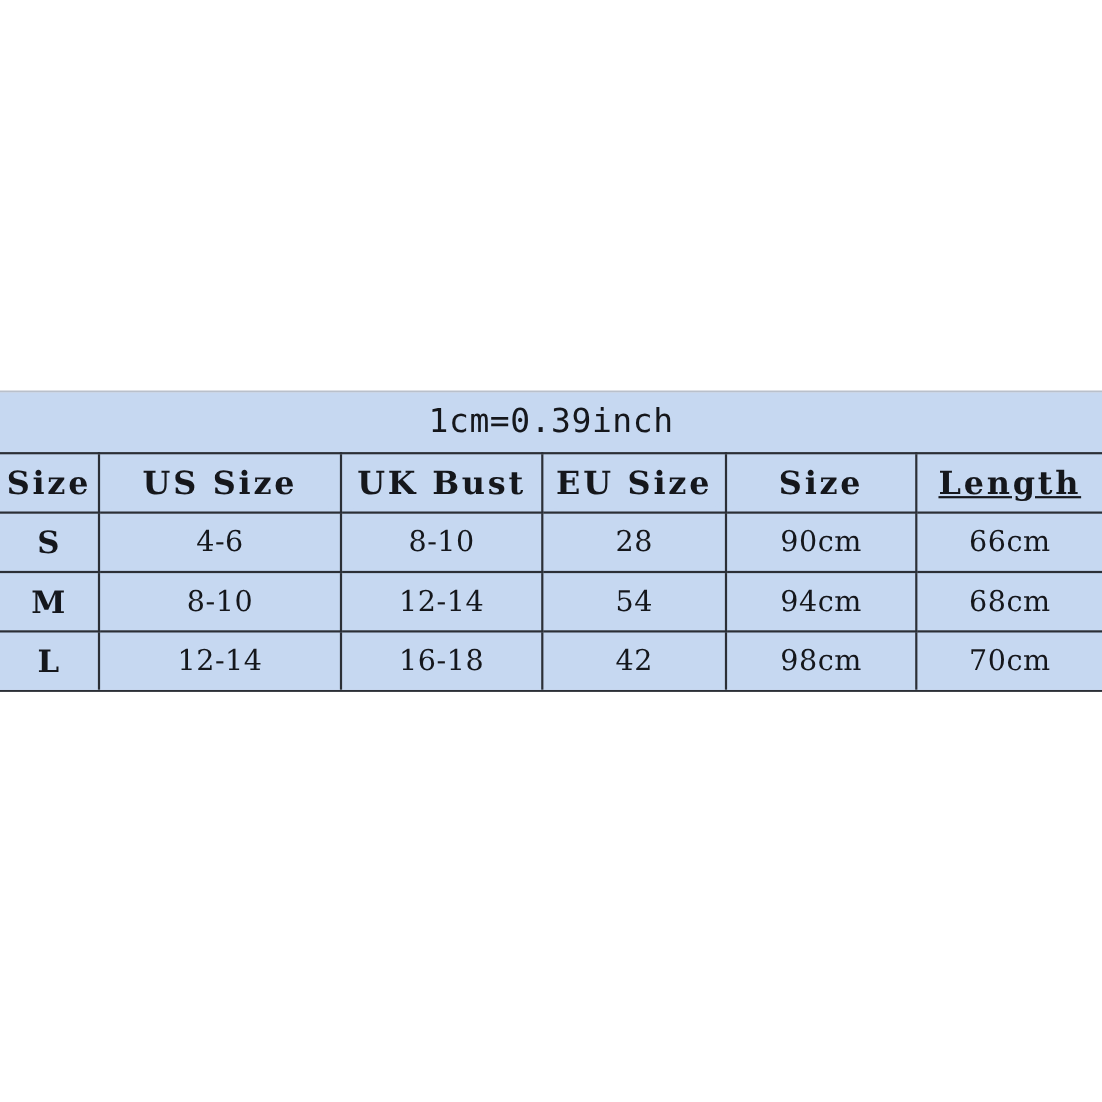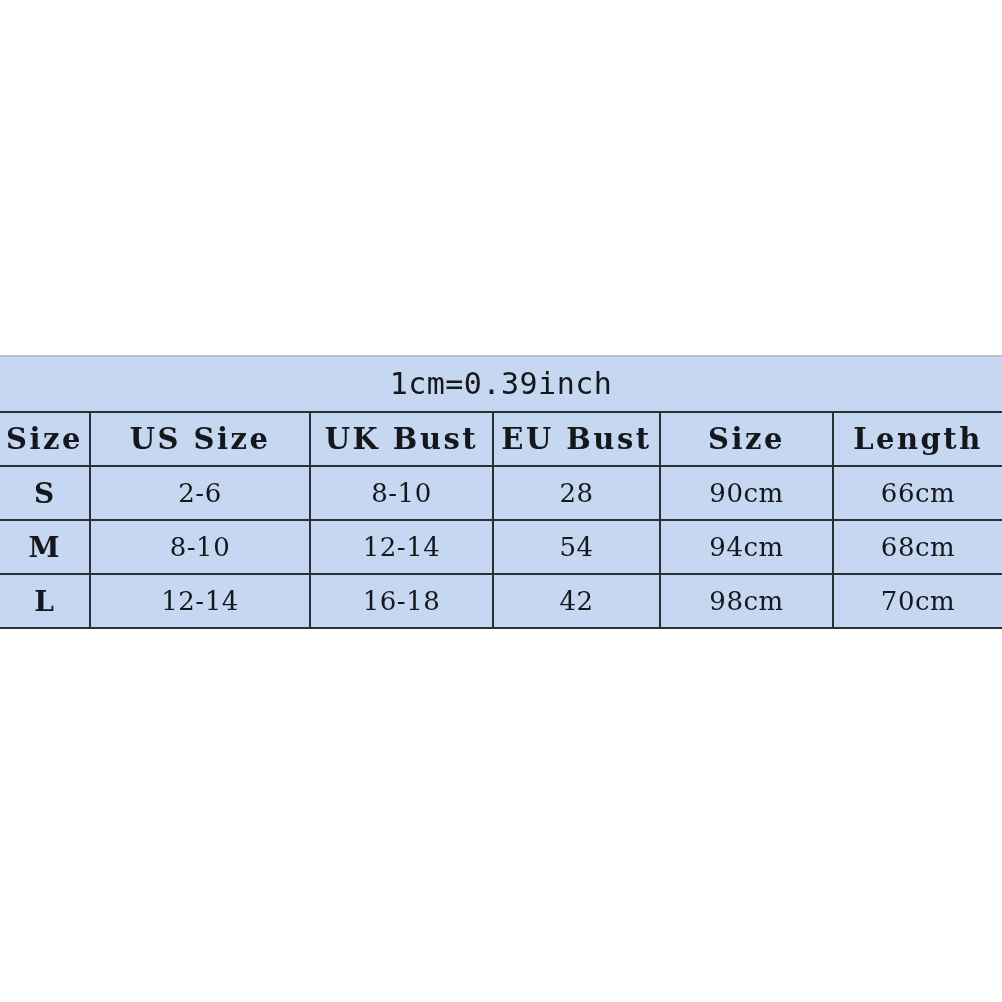--- a/index.html
+++ b/index.html
@@ -64,21 +64,21 @@
   tr.head-row td {
     height: 52px;
     font-family: "DejaVu Serif", serif;
     font-size: 29px;
     font-weight: 700;
     letter-spacing: 2.5px;
     border-bottom: 2px solid #2b2f36;
     border-right: 2px solid #2b2f36;
     border-radius: 25px;
   }
-  tr.head-row td:last-child { border-right: 0; }
+  tr.head-row td:last-child { border-right: 0; text-decoration: underline; }
 
   
   tr.data-row td {
     height: 52px;
     font-family: "DejaVu Serif", serif;
     font-size: 26px;
     font-weight: 400;
     letter-spacing: 0.5px;
     border-bottom: 2px solid #2b2f36;
     border-right: 2px solid #2b2f36;
@@ -118,28 +118,28 @@
       </colgroup>
       <tbody>
         <tr class="title-row">
           <td colspan="6">1cm=0.39inch</td>
         </tr>
 
         <tr class="head-row">
           <td>Size</td>
           <td>US Size</td>
           <td>UK Bust</td>
-          <td>EU Bust</td>
+          <td>EU Size</td>
           <td>Size</td>
           <td>Length</td>
         </tr>
 
         <tr class="data-row">
           <td class="size-cell">S</td>
-          <td>2-6</td>
+          <td>4-6</td>
           <td>8-10</td>
           <td>28</td>
           <td>90cm</td>
           <td>66cm</td>
         </tr>
 
         <tr class="data-row">
           <td class="size-cell">M</td>
           <td>8-10</td>
           <td>12-14</td>

